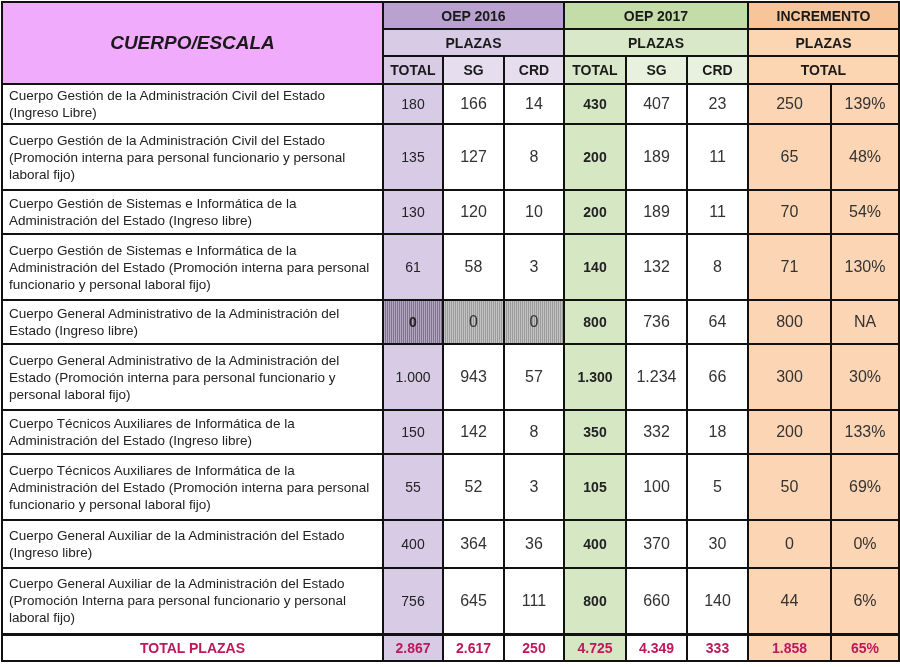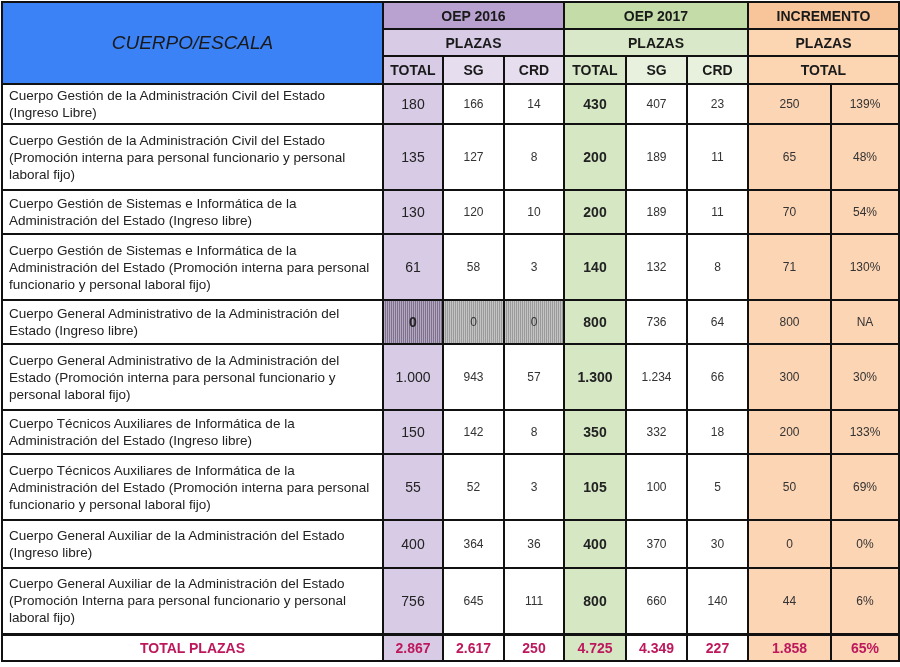--- a/index.html
+++ b/index.html
@@ -1,35 +1,35 @@
 <!DOCTYPE html>
 <html><head>
 <meta charset="utf-8">
 <style>
   html,body{margin:0;padding:0;background:#ffffff;}
   body{width:900px;height:667px;overflow:hidden;font-family:"Liberation Sans",sans-serif;color:#222;}
   table{border-collapse:collapse;table-layout:fixed;position:absolute;left:1px;top:1px;}
   td,th{border:2px solid #111;padding:0;text-align:center;vertical-align:middle;font-size:14px;}
   th{font-weight:bold;color:#1a1a1a;font-size:14px;}
   .lbl{text-align:left;padding:2px 6px;font-size:13.5px;line-height:17px;color:#222;}
-  .head-main{background:#3b82f6;font-style:italic;font-size:19px;font-weight:normal;}
+  .head-main{background:#f0abfc;font-style:italic;font-size:19px;font-weight:bold;}
   .p16a{background:#b9a2cf;}
   .p16b{background:#d7cbe6;}
   .p16c{background:#e6ddef;}
   .g17a{background:#c3dca8;}
   .g17b{background:#d9e8c8;}
   .g17c{background:#e8f1dd;}
   .o-a{background:#f8c49a;}
   .o-b{background:#fcd5b3;}
   .tot16{background:#d7cbe6;font-weight:normal;}
   .tot17{background:#d6e7c4;font-weight:bold;}
   .inc{background:#fcd5b4;}
   .hatch{background:repeating-linear-gradient(90deg,#c4c4c4 0px,#c4c4c4 1px,#9a9a9a 1px,#9a9a9a 2px);color:#555;}
   .hatch.b{color:#222;font-weight:bold;background:repeating-linear-gradient(90deg,#b6a6c6 0px,#b6a6c6 1px,#7d7388 1px,#7d7388 2px);}
-  .num{font-size:12px;color:#333;}
+  .num{font-size:16px;color:#333;}
   .sumrow td{font-weight:bold;font-size:14px;color:#be185d;}
   .sumrow td.lbltot{text-align:center;}
   .thick-top td{border-top:3px solid #111;}
 </style>
 </head>
 <body>
 
 <table>
   <colgroup>
     <col style="width:381px">
@@ -175,18 +175,18 @@
       <td class="inc num">44</td>
       <td class="inc num">6%</td>
     </tr>
     <tr style="height:27px" class="sumrow thick-top">
       <td class="lbltot">TOTAL PLAZAS</td>
       <td class="tot16">2.867</td>
       <td>2.617</td>
       <td>250</td>
       <td class="tot17">4.725</td>
       <td>4.349</td>
-      <td>227</td>
+      <td>333</td>
       <td class="inc">1.858</td>
       <td class="inc">65%</td>
     </tr>
   </tbody>
 </table>
 
 </body></html>

